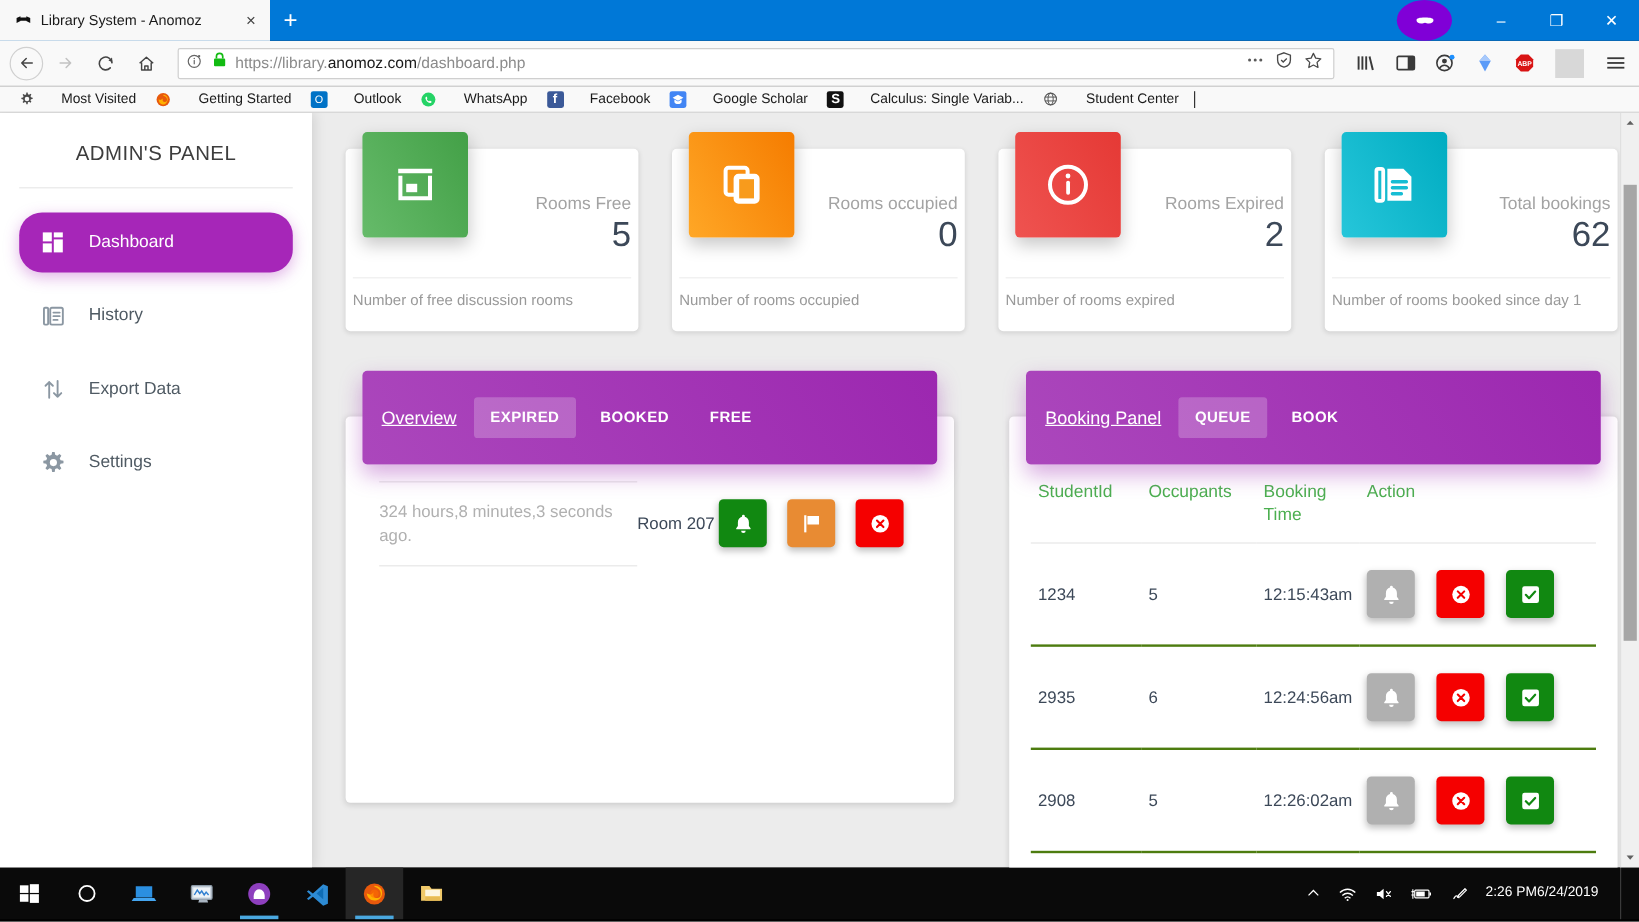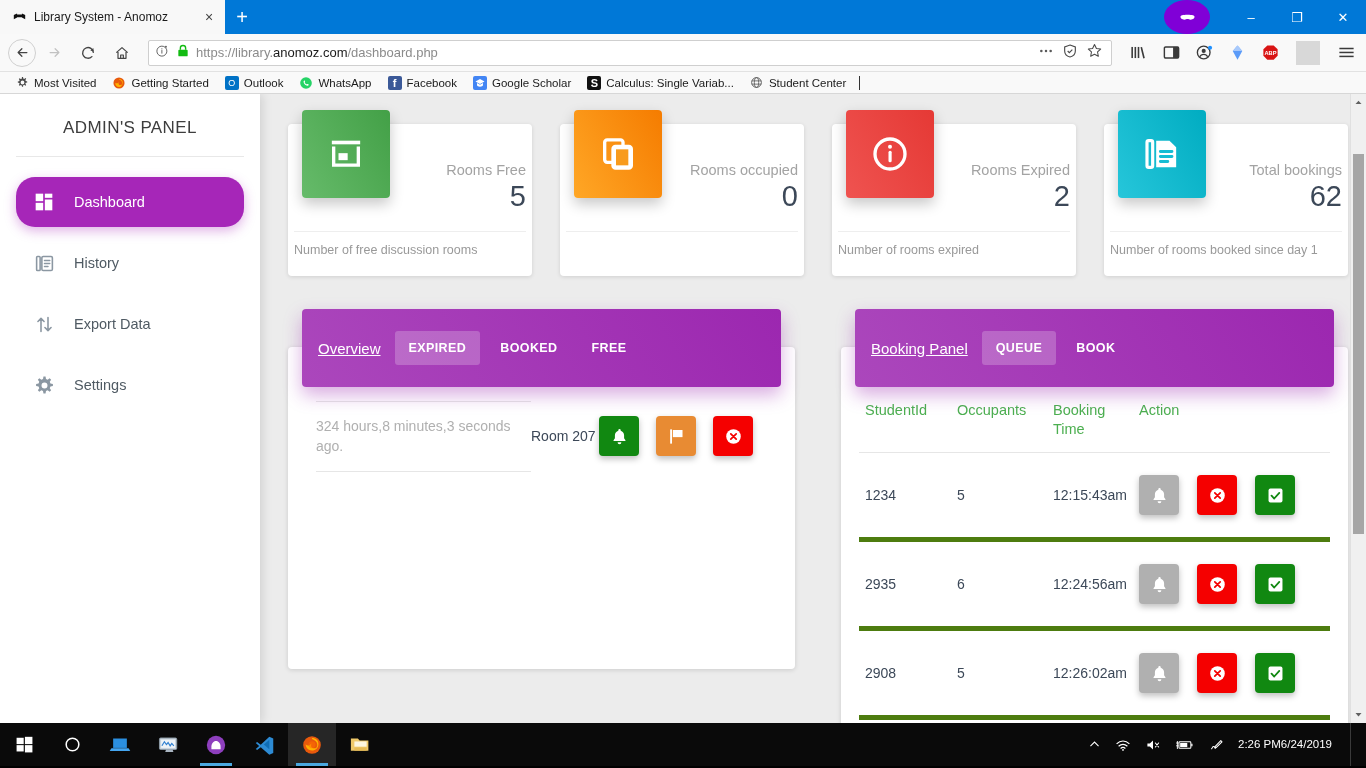--- a/index.html
+++ b/index.html
@@ -41,21 +41,21 @@
   .urlbar .url { font-size:13px; color:#8b8b8b; flex:1; white-space:nowrap; overflow:hidden;}
   .urlbar .url b { color:#1a1a1a; font-weight:400; }
   .url-icons { display:flex; align-items:center; gap:8px; padding-right:2px;}
   .toolicons { display:flex; align-items:center; gap:9px; padding-left:4px;}
   .toolicons > div { width:24px; height:24px; display:flex; align-items:center; justify-content:center; }
   .vsep { width:1px; height:20px; background:#d8d8d8; margin:0 5px; }
 
   
   .bookmarks { height:22px; background:#f9f9f9; display:flex; align-items:center; padding:0 8px; gap:2px;
                border-bottom:1px solid #d7d7d7; }
-  .bm { display:flex; align-items:center; gap:5px; padding:0 7px; height:20px; font-size:11.5px; color:#1a1a1a; white-space:nowrap;}
+  .bm { display:flex; align-items:center; gap:22px; padding:0 7px; height:20px; font-size:11.5px; color:#1a1a1a; white-space:nowrap;}
   .bm .bi { width:14px; height:14px; flex:0 0 14px; display:flex;align-items:center;justify-content:center;
             font-size:9px; color:#fff; border-radius:2px;}
   .bm-caret { width:1px; height:14px; background:#333; margin-left:4px;}
 
   
   .viewport { position:relative; height:629px; background:#ececec; overflow:hidden; display:flex; }
   .sidebar { width:260px; flex:0 0 260px; background:#fff; position:relative; z-index:5;
              box-shadow: 2px 0 10px rgba(0,0,0,.13); }
   .brand { text-align:center; font-size:17px; letter-spacing:.4px; color:#3d3d3d; padding:24px 10px 18px; }
   .brand-rule { height:1px; background:#e8e8e8; margin:0 16px 20px; }
@@ -100,21 +100,21 @@
   .exrow .acts { display:flex; gap:17px; }
   .sqbtn { width:40px; height:40px; border-radius:4px; display:flex; align-items:center; justify-content:center;
            box-shadow:0 3px 6px rgba(0,0,0,.25); }
   .sqbtn svg { width:19px; height:19px; }
   .exrule { height:1px; background:#e6e6e6; margin:0 10px; width:215px; }
 
   
   .btable { width:100%; border-collapse:collapse; }
   .btable th { color:#4caf50; font-size:14.5px; font-weight:400; text-align:left; padding:0 6px 14px 6px;
                vertical-align:top; line-height:1.28; }
-  .btable td { color:#3c4858; font-size:14px; padding:22px 6px; border-top:5px solid #4d7c0f; vertical-align:middle; }
+  .btable td { color:#3c4858; font-size:14px; padding:22px 6px; border-top:2px solid #4d7c0f; vertical-align:middle; }
   .btable tr:first-child td { border-top:1px solid #e6e6e6; }
   .cell-acts { display:flex; gap:18px; }
 
   
   .pagescroll { position:absolute; right:0; top:0; width:16px; height:629px; background:#f0f0f0;
                 border-left:1px solid #e0e0e0; z-index:20; }
   .pagescroll .arrow { height:17px; display:flex; align-items:center; justify-content:center; color:#606060; font-size:8px; }
   .pagescroll .arrow.bot { position:absolute; bottom:0; left:0; right:0; }
   .pagescroll .thumb { position:absolute; left:2px; right:2px; top:60px; height:380px; background:#a6a6a6; border-radius:0; }
 
@@ -395,20 +395,21 @@
         <div class="icon" style="background:linear-gradient(60deg,#ffa726,#f57c00)">
           <svg viewBox="0 0 24 24">
               <rect x="4" y="3.5" width="11" height="13.5" rx="1.5" fill="none" stroke="#fff" stroke-width="2"></rect>
               <rect x="9" y="7.5" width="11" height="13" rx="1.5" fill="#fff" stroke="#fff" stroke-width="2"></rect>
               <rect x="10.8" y="9.2" width="7.4" height="9.6" fill="#f89b1c"></rect>
             </svg>
         </div>
         <div class="label">Rooms occupied</div>
         <div class="value">0</div>
         <div class="rule"></div>
+        <div class="foot">Number of rooms occupied</div>
       </div>
 
       <div class="stat">
         <div class="icon" style="background:linear-gradient(60deg,#ef5350,#e53935)">
           <svg viewBox="0 0 24 24">
               <circle cx="12" cy="12" r="9" fill="none" stroke="#fff" stroke-width="2"></circle>
               <circle cx="12" cy="7.6" r="1.2" fill="#fff"></circle>
               <rect x="11.1" y="10" width="1.9" height="7" rx=".9" fill="#fff"></rect>
             </svg>
         </div>

